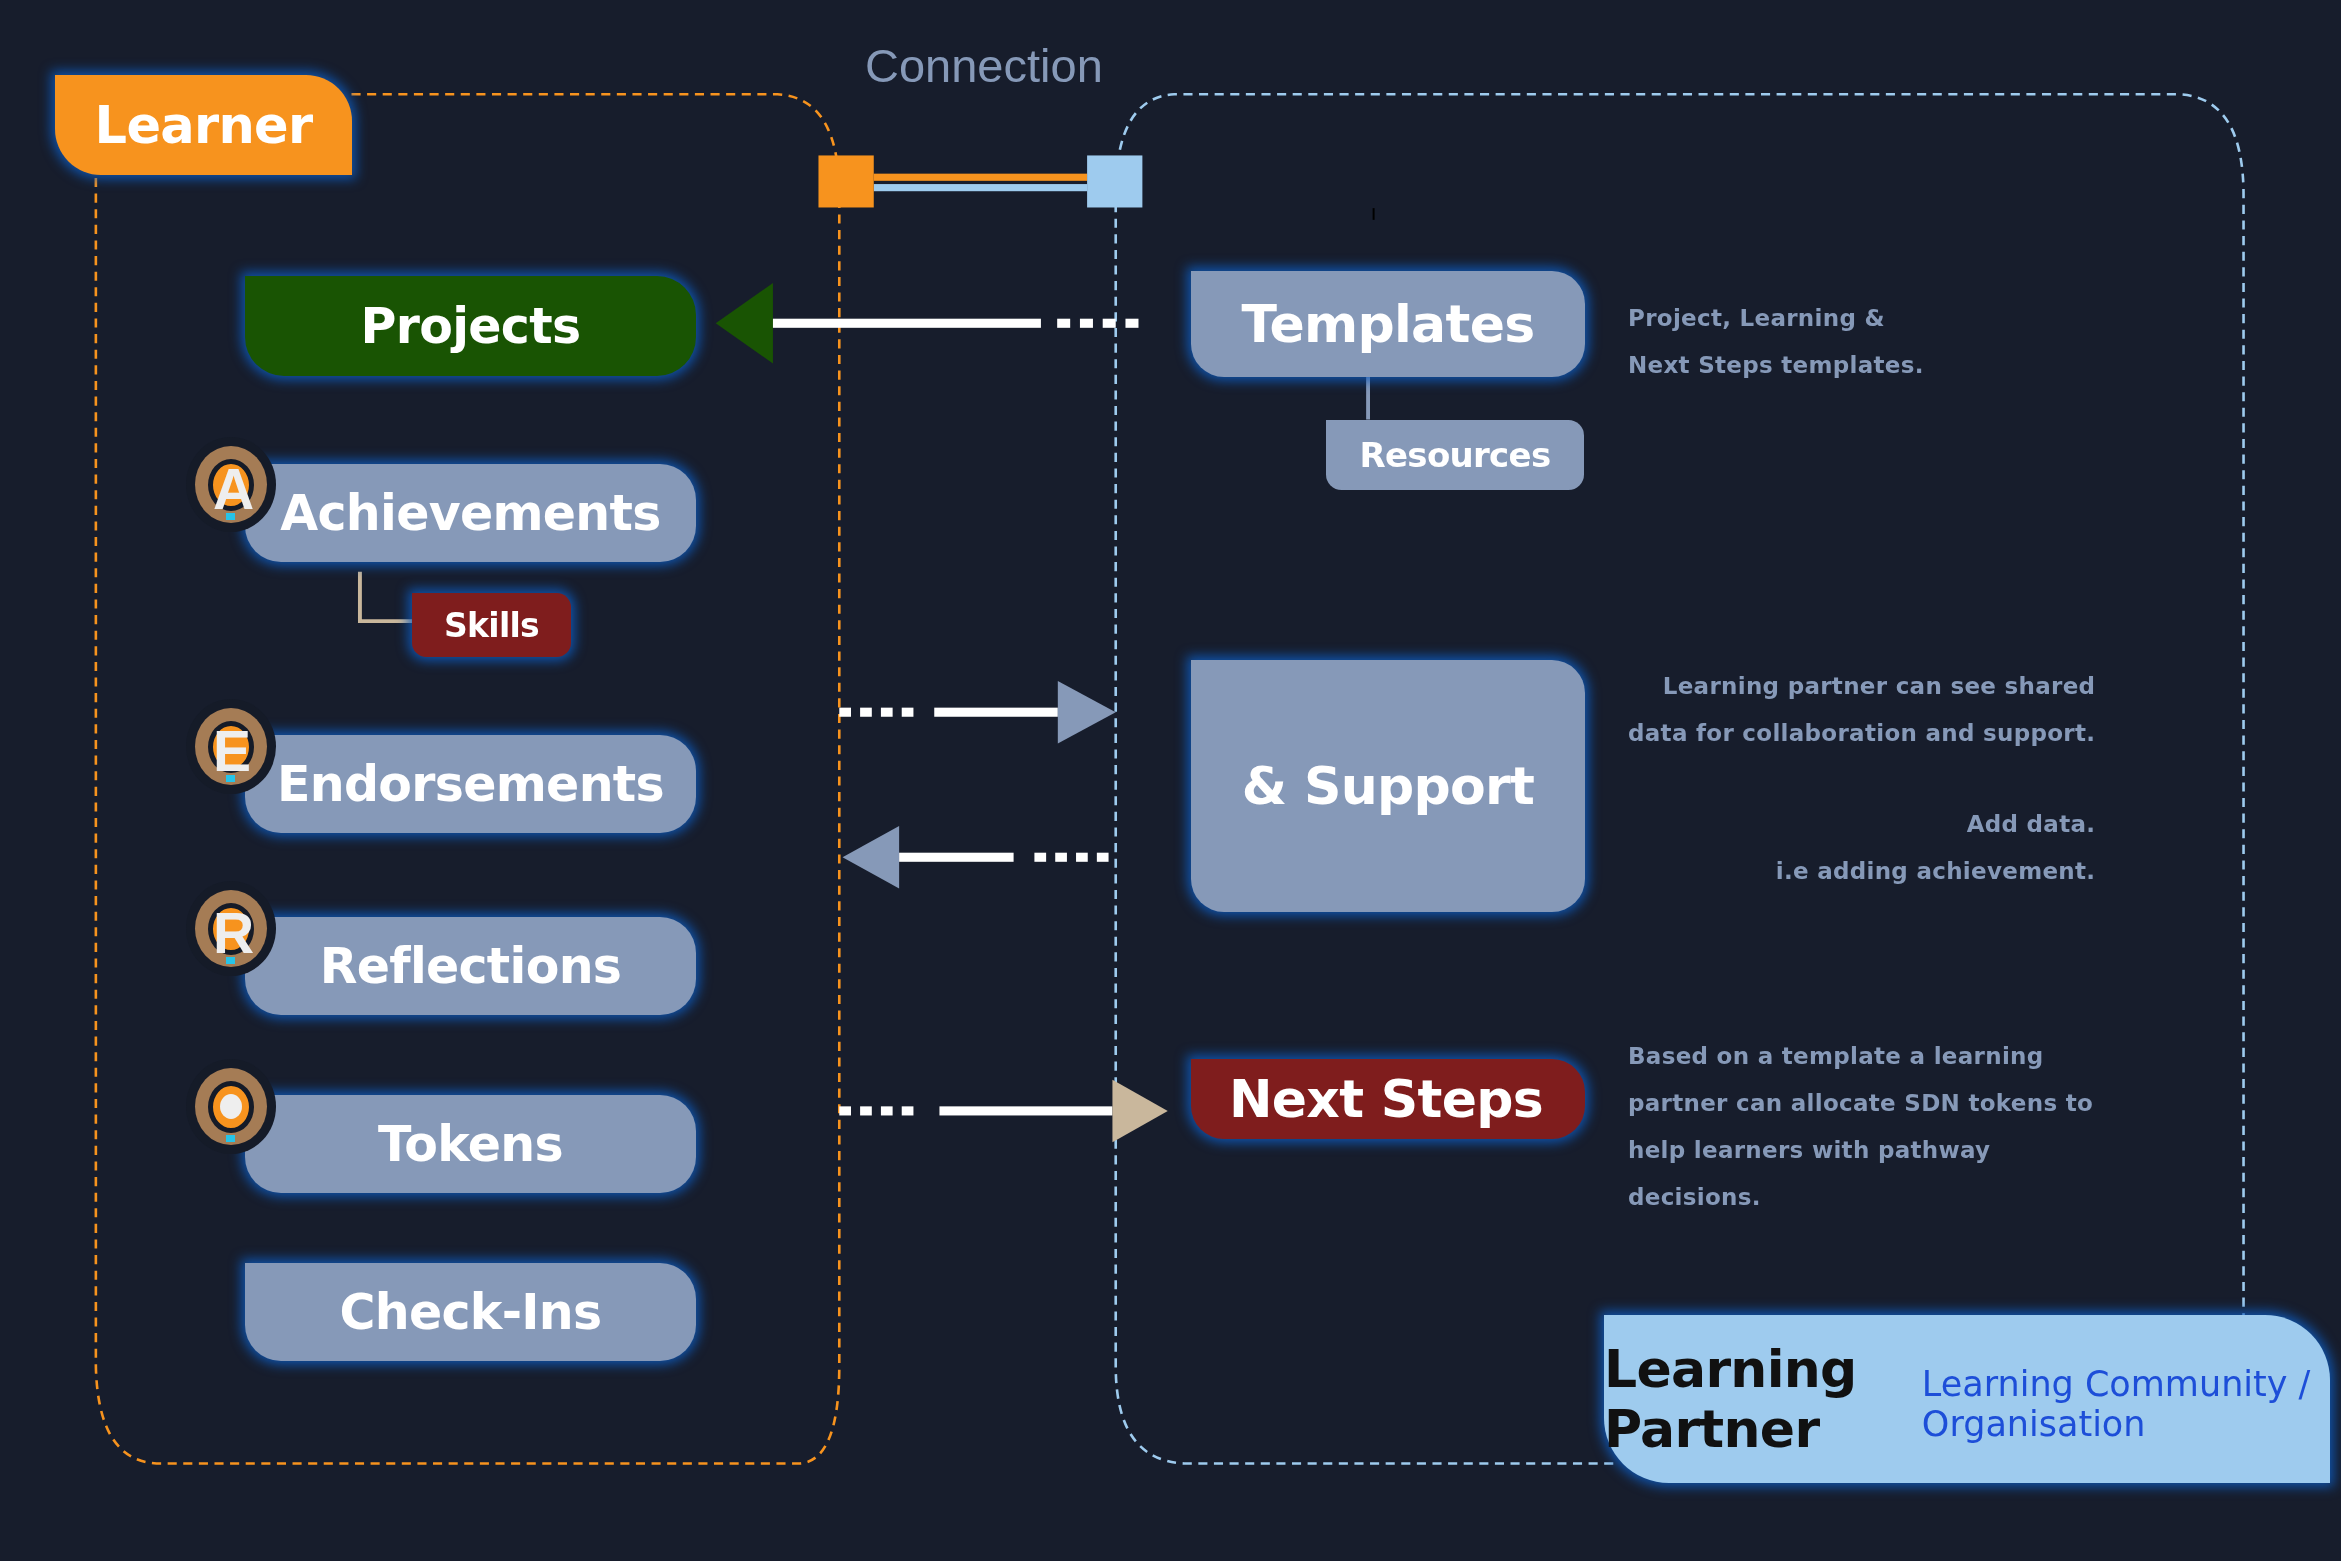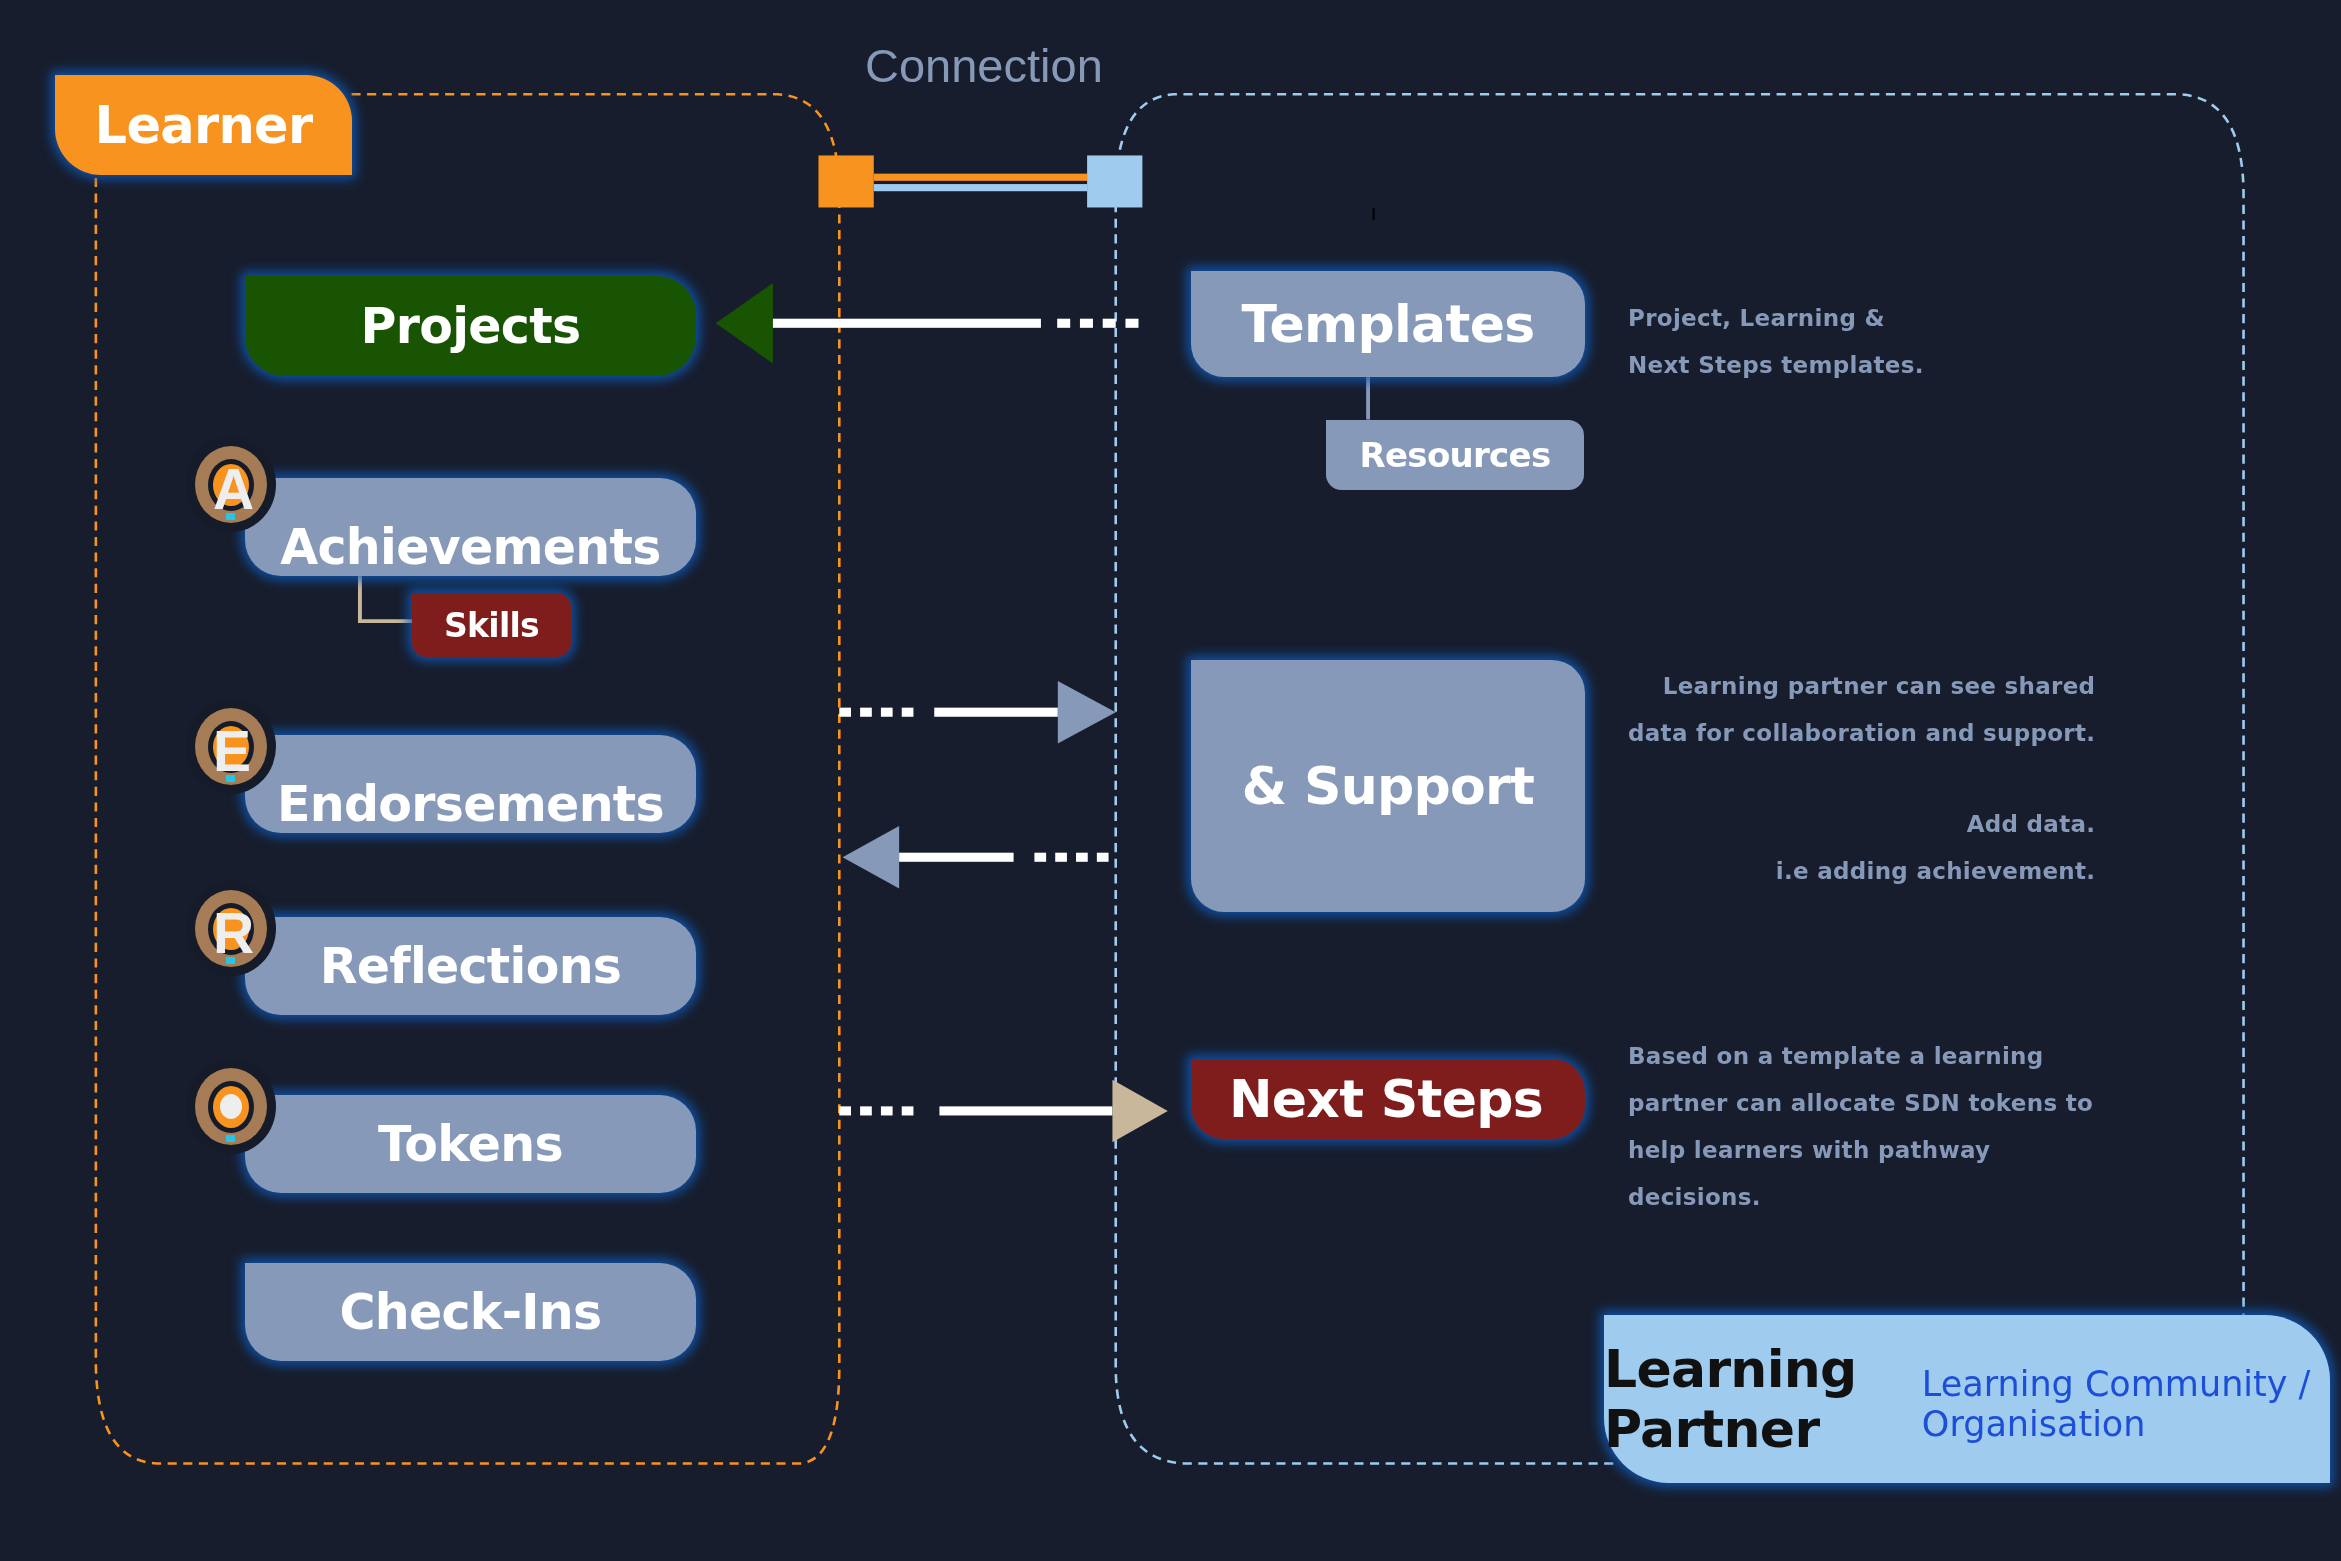--- a/index.html
+++ b/index.html
@@ -103,34 +103,34 @@
 <div class="abs" style="left:865px; top:38px; width:234px; text-align:center; color:#8699b8; font-size:47px; font-family:'Liberation Sans', sans-serif;">Connection</div>
 
 <div class="node" style="left:55px; top:75px; width:297px; height:100px; background:#f7931e; border-radius:0 46px 0 46px; font-size:51px;">
   <span>Learner</span>
 </div>
 
 <div class="node green item" style="top:276px; height:100px; border-radius:0 39px 39px 39px;">
   <span>Projects</span>
 </div>
 
-<div class="node slate item" style="top:478px;align-items:flex-end;">
+<div class="node slate item" style="top:464px;">
   <span>Achievements</span>
 </div>
 <div class="badge-icon" style="left:195px; top:446px;">
   <div class="inner">
       <div class="letter">A</div>
     </div>
   <div class="tick"></div>
 </div>
 <div class="node tan" style="left:412px; top:593px; width:159px; height:64px; font-size:33px; border-radius:0 14.3px 14.3px 14.3px;">
   <span>Skills</span>
 </div>
 
-<div class="node slate item" style="top:735px;align-items:flex-end;">
+<div class="node slate item" style="top:735px;">
   <span>Endorsements</span>
 </div>
 <div class="badge-icon" style="left:195px; top:708px;">
   <div class="inner">
       <div class="letter">E</div>
     </div>
   <div class="tick"></div>
 </div>
 
 <div class="node slate item" style="top:917px;">

